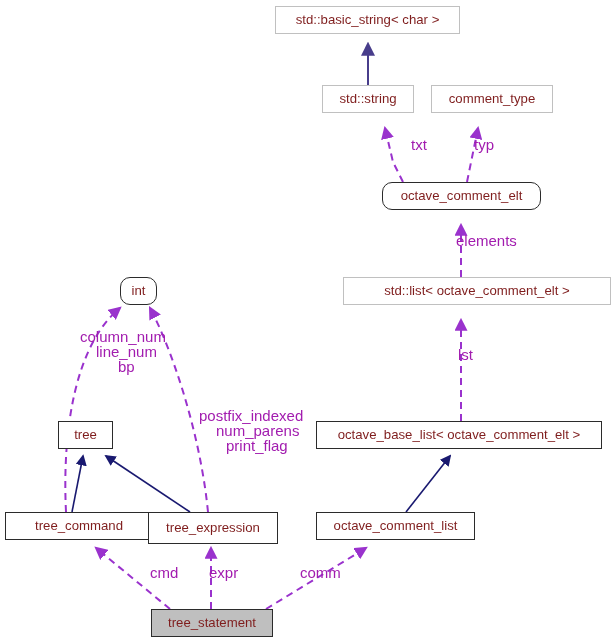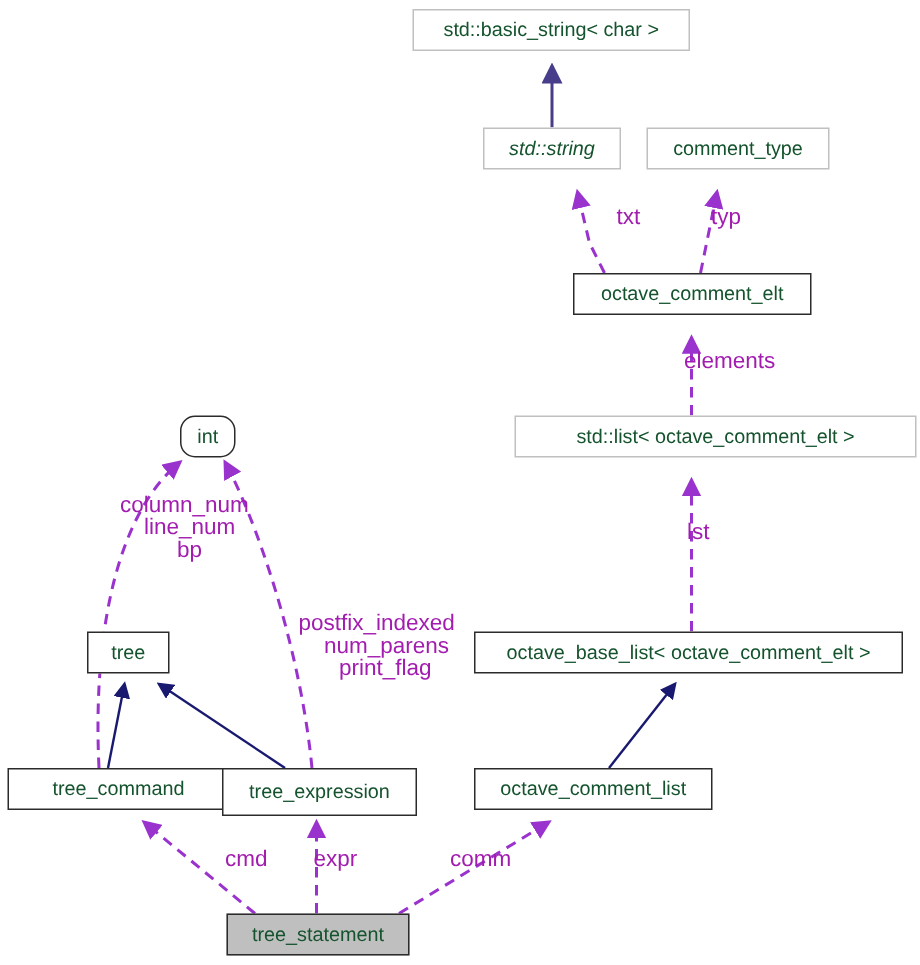--- a/index.html
+++ b/index.html
@@ -28,21 +28,21 @@
   }
   .node {
     position: absolute;
     box-sizing: border-box;
     display: flex;
     align-items: center;
     justify-content: center;
     background: #ffffff;
     white-space: nowrap;
     font-size: 13.2px;
-    color: #14532d;
+    color: #7f1d1d;
     line-height: 1;
   }
   .node.plain {
     border: 1px solid #c0c0c0;
   }
   .node.solid {
     border: 1.4px solid #2b2b2b;
   }
   .node.current {
     border: 1.4px solid #2b2b2b;
@@ -99,29 +99,29 @@
 
     <path d="M 170 609 L 96 548" stroke="#9a32cd" stroke-width="2" stroke-dasharray="7,5" fill="none" marker-end="url(#arrow-usage)"></path>
 
     <path d="M 211 609 L 211 548" stroke="#9a32cd" stroke-width="2" stroke-dasharray="7,5" fill="none" marker-end="url(#arrow-usage)"></path>
   </svg>
 
   <div class="node plain" style="left:275px; top:6px; width:185px; height:28px;">
     <span>std::basic_string&lt; char &gt;</span>
   </div>
 
-  <div class="node plain" style="left:322px; top:85px; width:92px; height:28px;font-style:italic;">
+  <div class="node plain" style="left:322px; top:85px; width:92px; height:28px;">
     <span>std::string</span>
   </div>
 
   <div class="node plain" style="left:431px; top:85px; width:122px; height:28px;">
     <span>comment_type</span>
   </div>
 
-  <div class="node solid" style="left:382px; top:182px; width:159px; height:28px;">
+  <div class="node solid" style="left:382px; top:182px; width:159px; height:28px;border-radius:10px;">
     <span>octave_comment_elt</span>
   </div>
 
   <div class="node plain" style="left:343px; top:277px; width:268px; height:28px;">
     <span>std::list&lt; octave_comment_elt &gt;</span>
   </div>
 
   <div class="node solid" style="left:120px; top:277px; width:37px; height:28px;border-radius:10px;">
     <span>int</span>
   </div>

